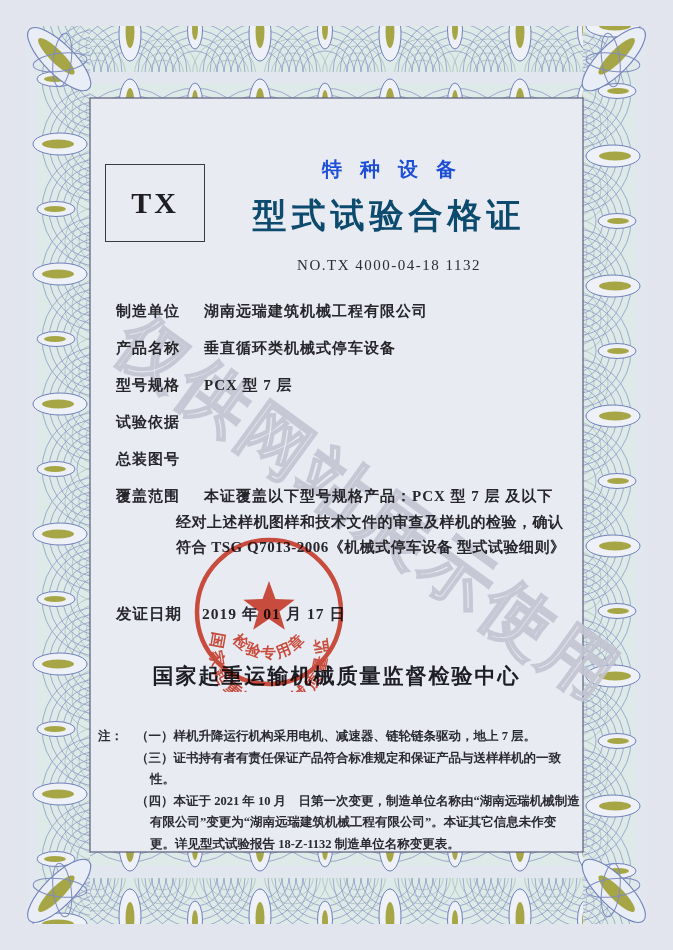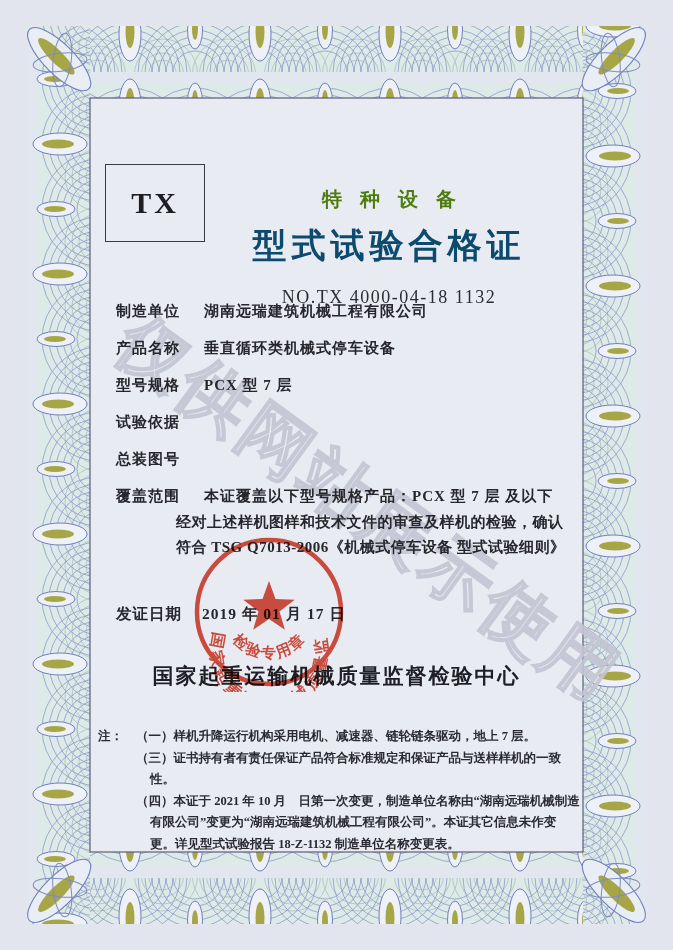--- a/index.html
+++ b/index.html
@@ -16,23 +16,23 @@
     position:absolute;left:90px;top:98px;width:493px;height:754px;
     z-index:2;
   }
   
   .tx-badge{
     position:absolute;left:15px;top:66px;width:98px;height:76px;
     border:1.5px solid #3a3a42;display:flex;align-items:center;justify-content:center;
     font-size:30px;font-weight:700;letter-spacing:3px;color:#1d1d22;
   }
   .title-block{position:absolute;left:118px;top:58px;width:362px;text-align:center;}
-  .supertitle{font-size:20px;font-weight:600;letter-spacing:18px;text-indent:18px;color:#4d7c0f;margin-top:30px;}
+  .supertitle{font-size:20px;font-weight:600;letter-spacing:18px;text-indent:18px;color:#1d4ed8;}
   .main-title{margin-top:10px;font-size:34px;font-weight:700;letter-spacing:5px;color:#0c4a6e;}
-  .cert-no{margin-top:18px;font-size:18px;letter-spacing:1.5px;color:#2c2c32;}
+  .cert-no{margin-top:18px;font-size:15px;letter-spacing:1.5px;color:#2c2c32;}
   
   .fields{position:absolute;left:26px;right:8px;top:202px;}
   .field-row{display:flex;margin-bottom:14px;font-size:15px;line-height:23px;font-weight:600;letter-spacing:1px;white-space:nowrap;align-items:center;}
   .field-label{width:72px;flex:0 0 72px;margin-right:16px;}
   .field-value{flex:1;}
   .statement{
     position:absolute;left:86px;right:8px;top:412px;
     font-size:15px;line-height:25px;font-weight:600;letter-spacing:.5px;
   }
   .issue-row{position:absolute;left:26px;top:506px;display:flex;font-size:15.5px;font-weight:600;letter-spacing:1px;justify-content:center;}

